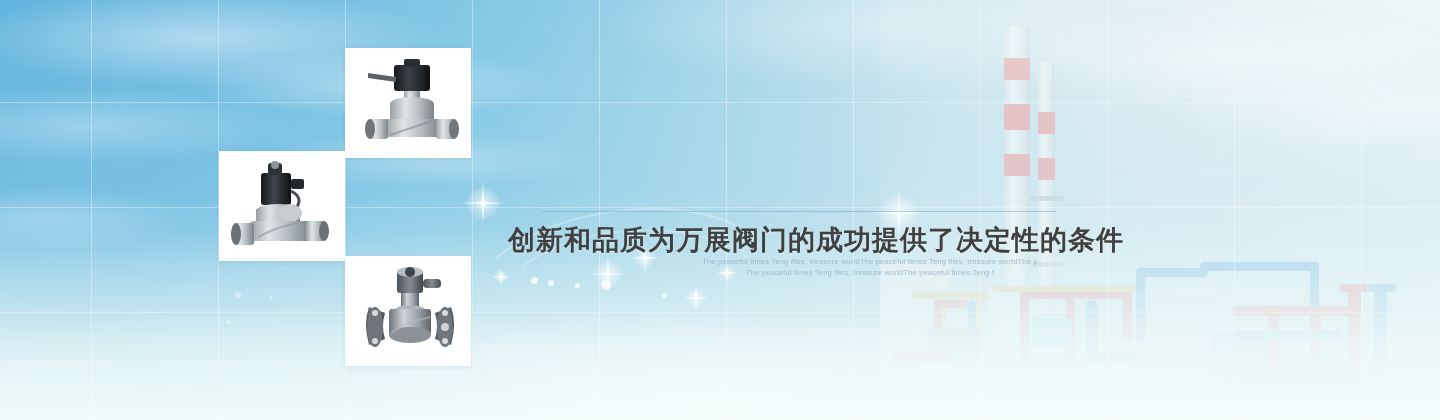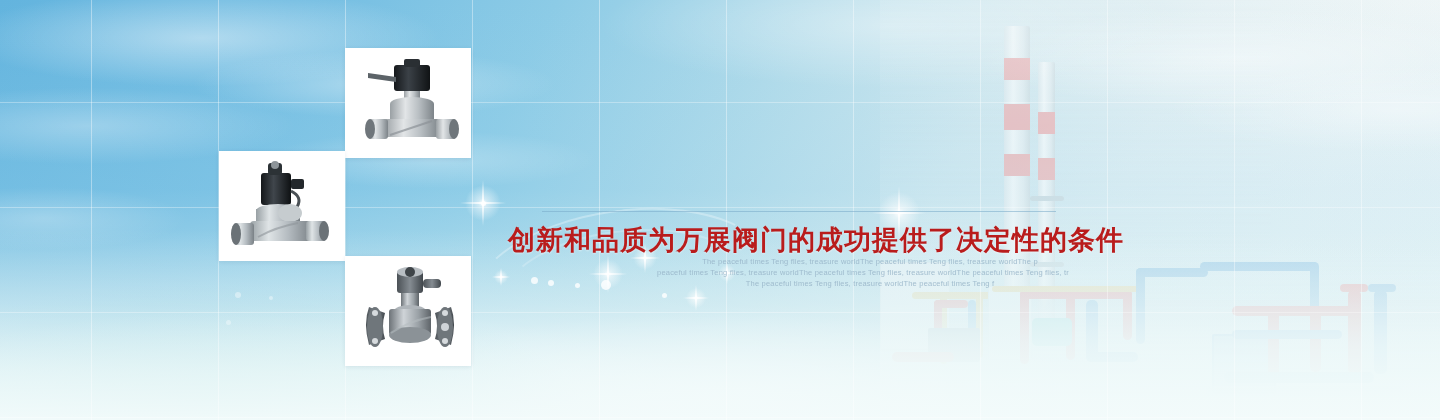--- a/index.html
+++ b/index.html
@@ -136,21 +136,21 @@
     text-shadow:0 1px 2px rgba(255,255,255,0.55);
     white-space:nowrap;
   }
   .rule{
     position:absolute;left:542px;top:211px;width:514px;height:1px;
     background:rgba(120,170,200,0.55);
   }
   .subhead{
     position:absolute;left:508px;top:222px;
     font-size:27px;font-weight:bold;letter-spacing:1px;
-    color:#b91c1c;
+    color:#404040;
     font-family:"DejaVu Sans","Liberation Sans",sans-serif;
     text-shadow:0 1px 2px rgba(255,255,255,0.45);
     white-space:nowrap;
   }
   .blurb{
     position:absolute;left:610px;top:256px;width:520px;
     text-align:center;
     font-size:7.5px;line-height:11px;letter-spacing:.2px;
     color:rgba(150,180,200,0.85);
     font-family:"Liberation Sans","DejaVu Sans",sans-serif;
@@ -345,18 +345,17 @@
   <div class="dot" style="left:269px;top:296px;width:4px;height:4px;opacity:.5;"></div>
 
   <div class="swoosh" style="left:470px;top:210px;width:300px;height:150px;transform:rotate(-8deg);opacity:.5;"></div>
   <div class="swoosh" style="left:500px;top:230px;width:250px;height:120px;transform:rotate(-6deg);opacity:.35;"></div>
 
   <div class="copy">
     <div class="rule"></div>
     <div class="subhead">创新和品质为万展阀门的成功提供了决定性的条件</div>
     <div class="blurb">
       <span class="l1">The peaceful times Teng flies, treasure worldThe peaceful times Teng flies, treasure worldThe p</span>
-      <span class="l2">peaceful times Teng flies, treasure worldThe peaceful times Teng flies, treasure worldThe peaceful times Teng flies, tr</span>
       <span class="l3">The peaceful times Teng flies, treasure worldThe peaceful times Teng f</span>
     </div>
   </div>
 
 </div>
 
 </body></html>

